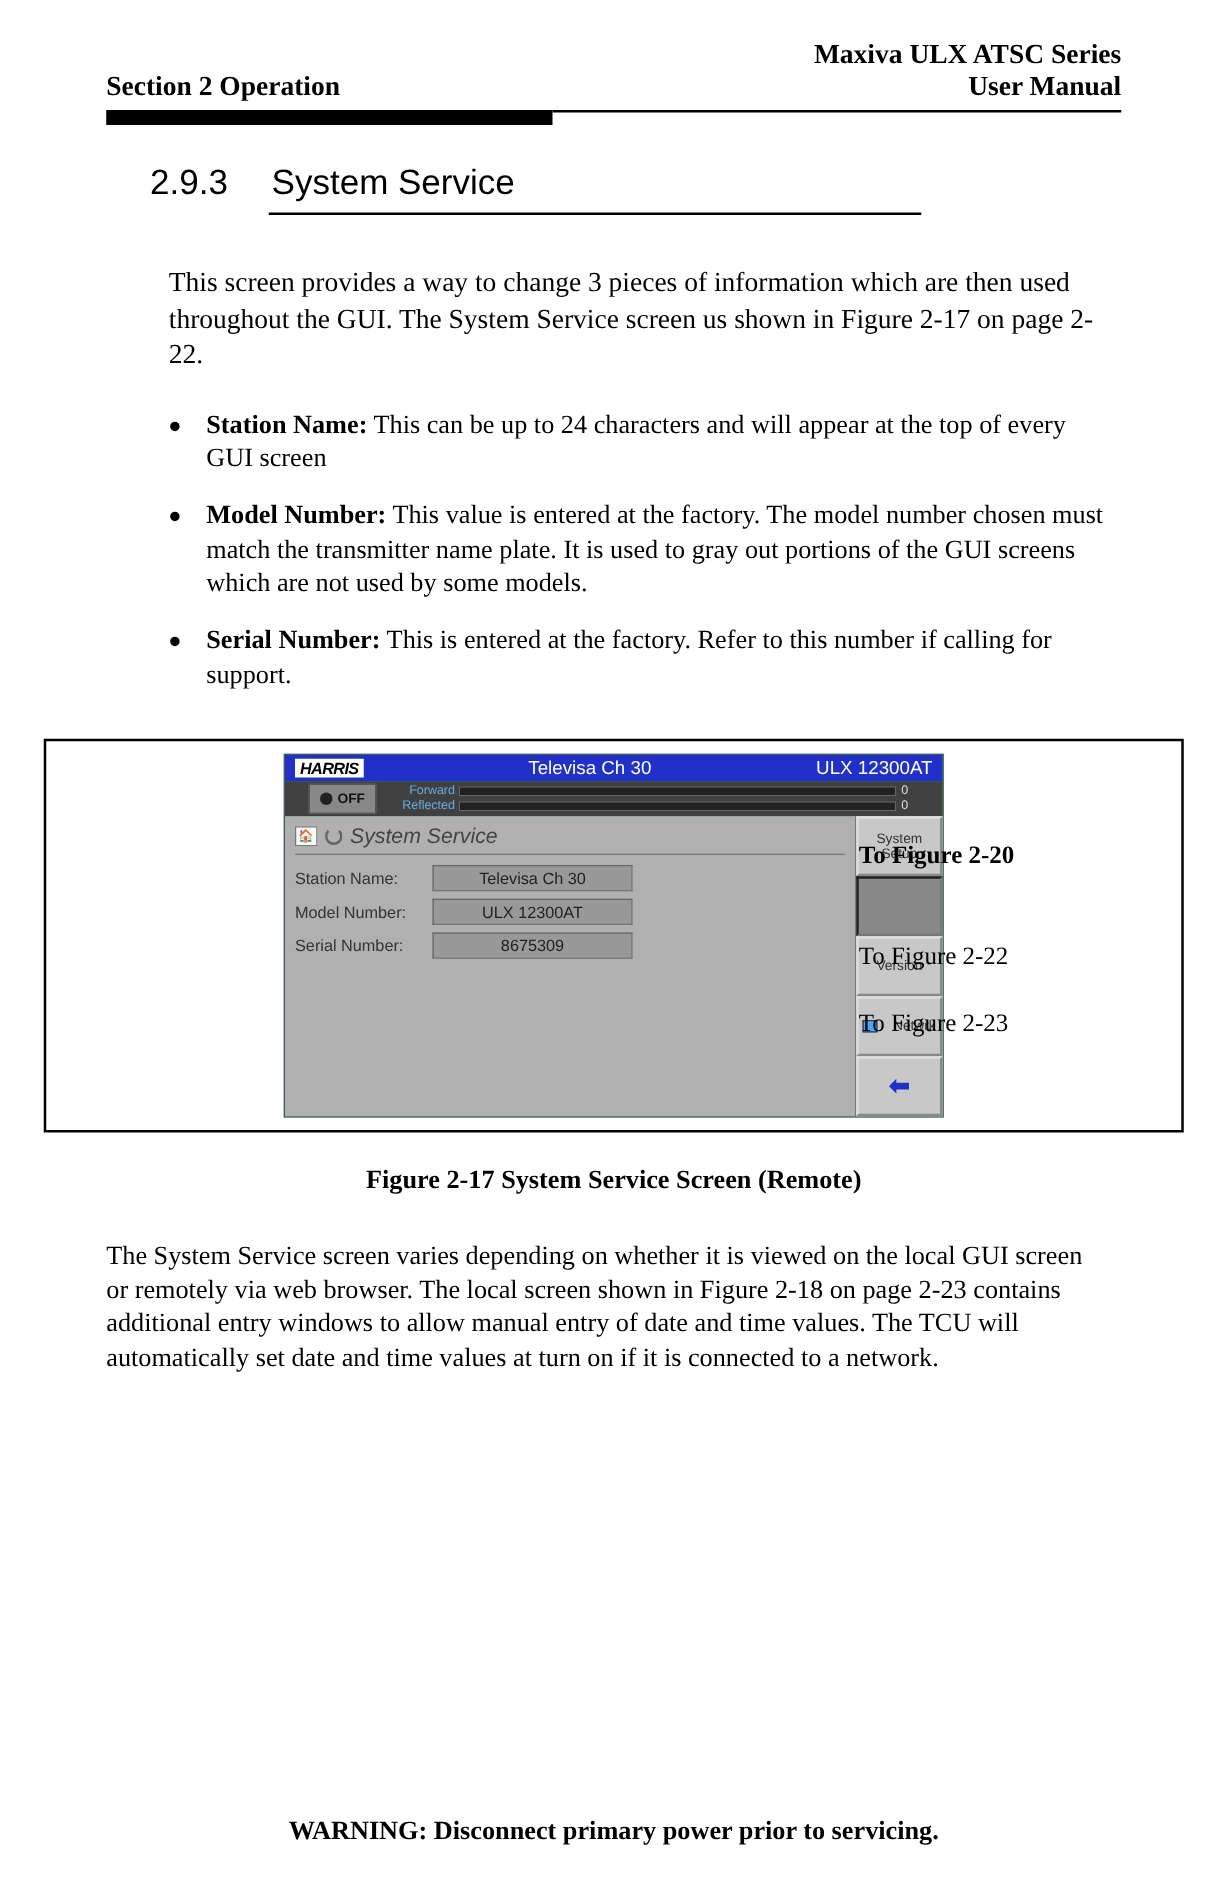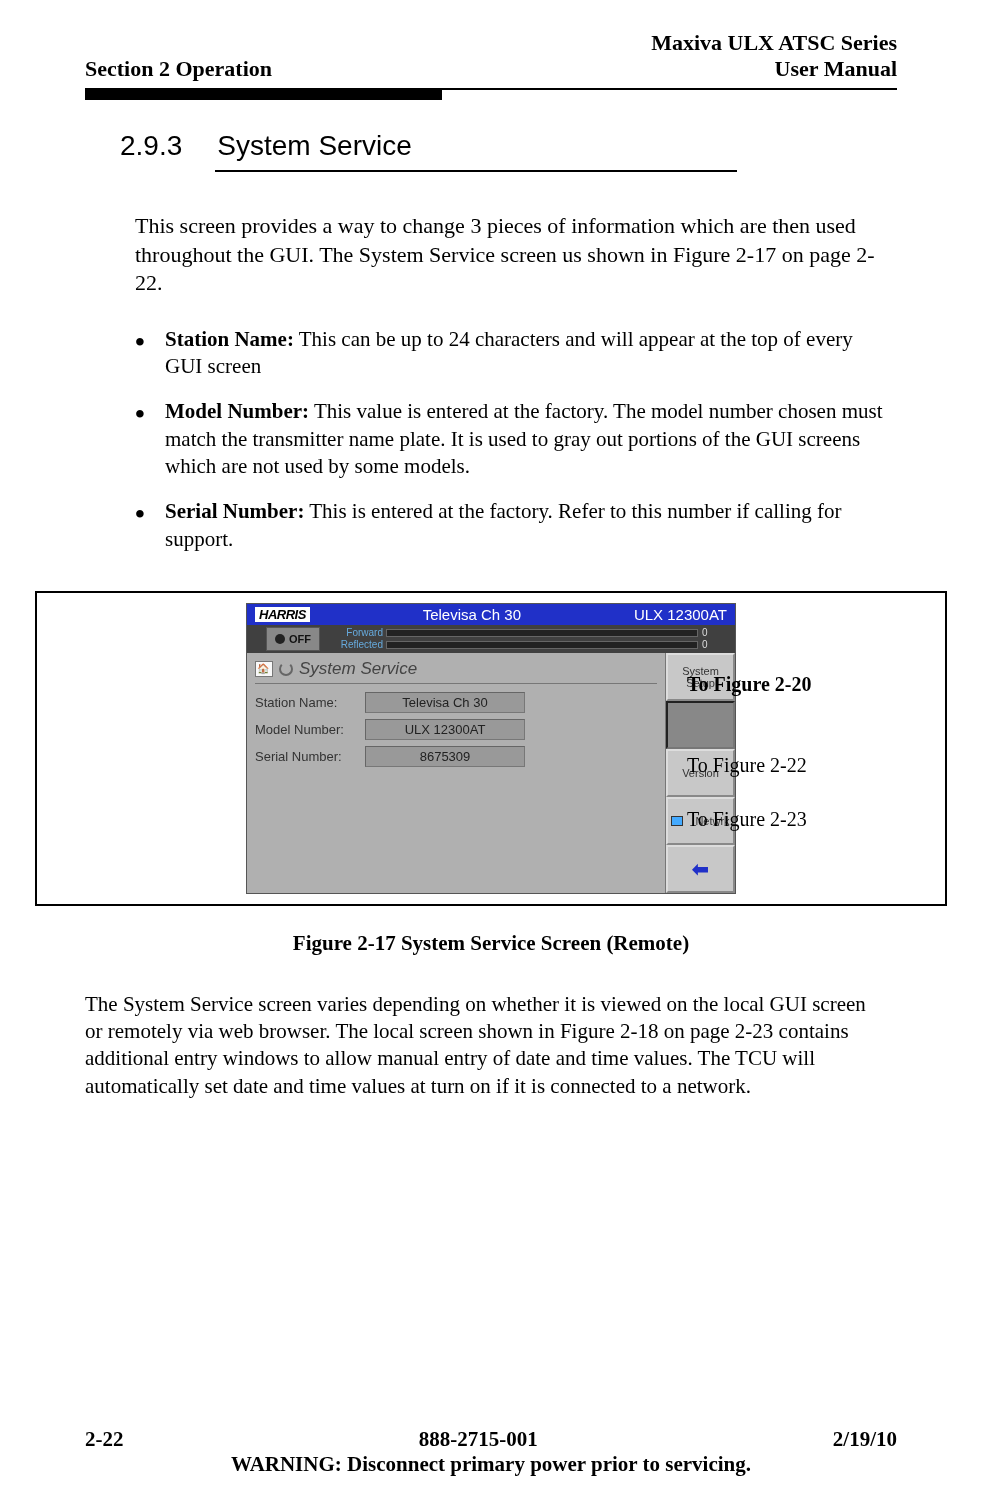--- a/index.html
+++ b/index.html
@@ -113,21 +113,21 @@
       border: 2px solid black;
       margin-top: 38px;
       margin-left: -50px;
       margin-right: -50px;
       padding: 10px;
       display: flex;
       justify-content: center;
       position: relative;
     }
     .gui-screenshot {
-      width: 490px;
+      width: 528px;
       border: 1px solid #555;
       background: #22c55e;
     }
     .gui-titlebar {
       background: #2030c8;
       color: white;
       display: flex;
       align-items: center;
       justify-content: space-between;
       font-family: Arial, sans-serif;
@@ -456,19 +456,14 @@
       <div class="annot" style="top:205px;">To Figure 2-23</div>
     </div>
   </div>
 
   <p class="figure-caption">Figure 2-17  System Service Screen (Remote)</p>
 
   <p class="body-text">The System Service screen varies depending on whether it is viewed on  the local GUI screen or remotely via web browser. The local screen shown in Figure 2-18 on page 2-23 contains additional entry windows to allow manual entry of date and time values. The TCU will automatically set date and time values at turn on if it is connected to a network.</p>
 </div>
 
 <div class="page-footer">
-  <div class="footer-row">
-    <span>2-22</span>
-    <span>888-2715-001</span>
-    <span>2/19/10</span>
-  </div>
   <div class="footer-warning">WARNING: Disconnect primary power prior to servicing.</div>
 </div>
 
 </body></html>

